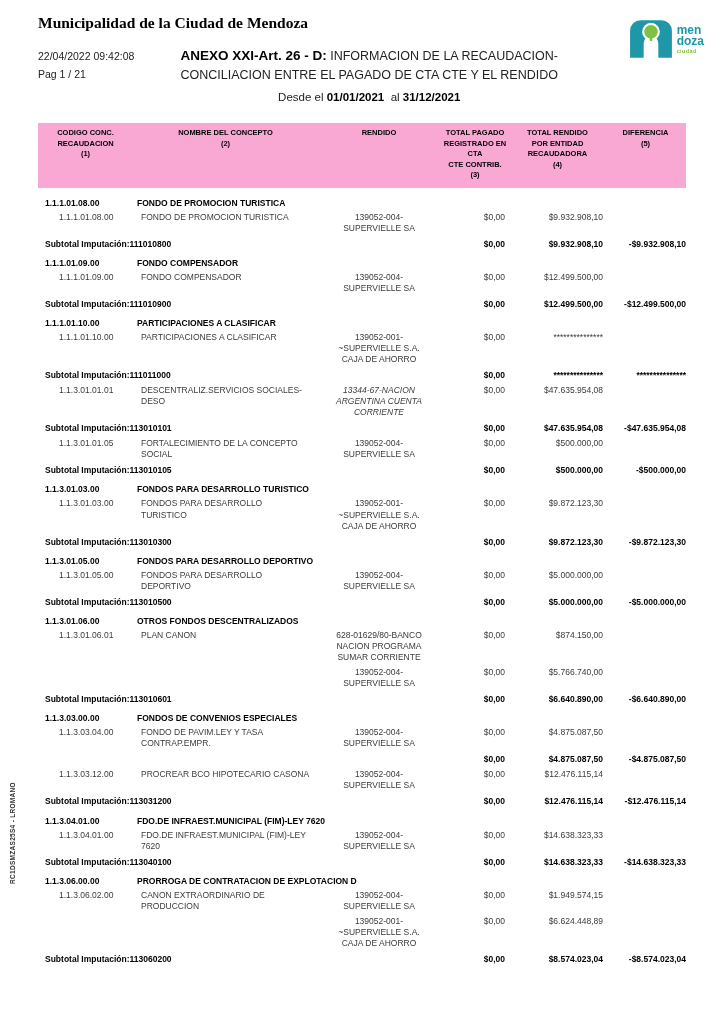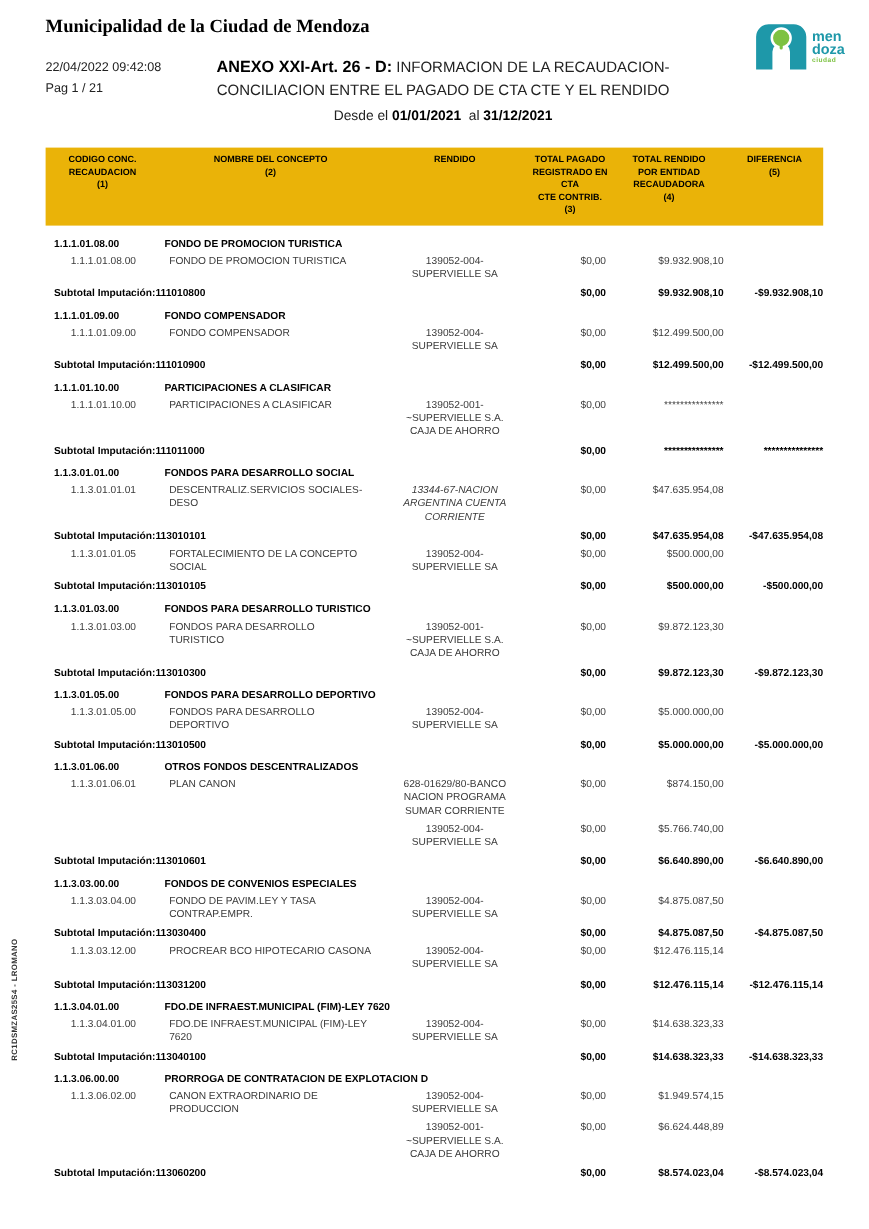--- a/index.html
+++ b/index.html
@@ -86,21 +86,21 @@
   <div class="logo-text">
     <div>men</div>
     <div>doza</div>
     <div class="logo-ciudad">ciudad</div>
   </div>
 </div>
 
 <div class="side-code">RC1DSMZAS25S4 - LROMANO</div>
 
 <div class="table">
-  <div class="thead" id="thead" style="background: #eab308;">
+  <div class="thead" id="thead" style="background: #f9a8d4;">
       <div class="th">CODIGO CONC.
 RECAUDACION
 (1)</div>
       <div class="th">NOMBRE DEL CONCEPTO
 (2)</div>
       <div class="th">RENDIDO</div>
       <div class="th">TOTAL PAGADO
 REGISTRADO EN CTA
 CTE CONTRIB.
 (3)</div>
@@ -160,24 +160,20 @@
 CAJA DE AHORRO</div>
         <div class="c-pagado" style="grid-area: 1 / 4;">$0,00</div>
         <div class="c-rendido" style="grid-area: 1 / 5;">***************</div>
       </div>
       <div class="row subtotal">
         <div class="c-label" style="grid-column: 1 / 4;">Subtotal Imputación:111011000</div>
         <div class="c-pagado" style="grid-column: 4;">$0,00</div>
         <div class="c-rendido" style="grid-column: 5;">***************</div>
         <div class="c-dif" style="grid-column: 6;">***************</div>
       </div>
-      <div class="row group">
-        <div class="c-code" style="grid-column: 1;">1.1.3.01.01.00</div>
-        <div class="c-name" style="grid-column: 2 / 7;">FONDOS PARA DESARROLLO SOCIAL</div>
-      </div>
       <div class="row detail">
         <div class="c-code" style="grid-area: 1 / 1;">1.1.3.01.01.01</div>
         <div class="c-name" style="grid-area: 1 / 2;">DESCENTRALIZ.SERVICIOS SOCIALES-DESO</div>
         <div class="c-entity" style="grid-area: 1 / 3; font-style: italic;">13344-67-NACION
 ARGENTINA CUENTA
 CORRIENTE</div>
         <div class="c-pagado" style="grid-area: 1 / 4;">$0,00</div>
         <div class="c-rendido" style="grid-area: 1 / 5;">$47.635.954,08</div>
       </div>
       <div class="row subtotal">
@@ -266,21 +262,20 @@
       </div>
       <div class="row detail">
         <div class="c-code" style="grid-area: 1 / 1;">1.1.3.03.04.00</div>
         <div class="c-name" style="grid-area: 1 / 2;">FONDO DE PAVIM.LEY Y TASA CONTRAP.EMPR.</div>
         <div class="c-entity" style="grid-area: 1 / 3;">139052-004-
 SUPERVIELLE SA</div>
         <div class="c-pagado" style="grid-area: 1 / 4;">$0,00</div>
         <div class="c-rendido" style="grid-area: 1 / 5;">$4.875.087,50</div>
       </div>
       <div class="row subtotal">
-        <div class="c-label" style="grid-column: 1 / 4;">Subtotal Imputación:113030400</div>
         <div class="c-pagado" style="grid-column: 4;">$0,00</div>
         <div class="c-rendido" style="grid-column: 5;">$4.875.087,50</div>
         <div class="c-dif" style="grid-column: 6;">-$4.875.087,50</div>
       </div>
       <div class="row detail">
         <div class="c-code" style="grid-area: 1 / 1;">1.1.3.03.12.00</div>
         <div class="c-name" style="grid-area: 1 / 2;">PROCREAR BCO HIPOTECARIO CASONA</div>
         <div class="c-entity" style="grid-area: 1 / 3;">139052-004-
 SUPERVIELLE SA</div>
         <div class="c-pagado" style="grid-area: 1 / 4;">$0,00</div>

